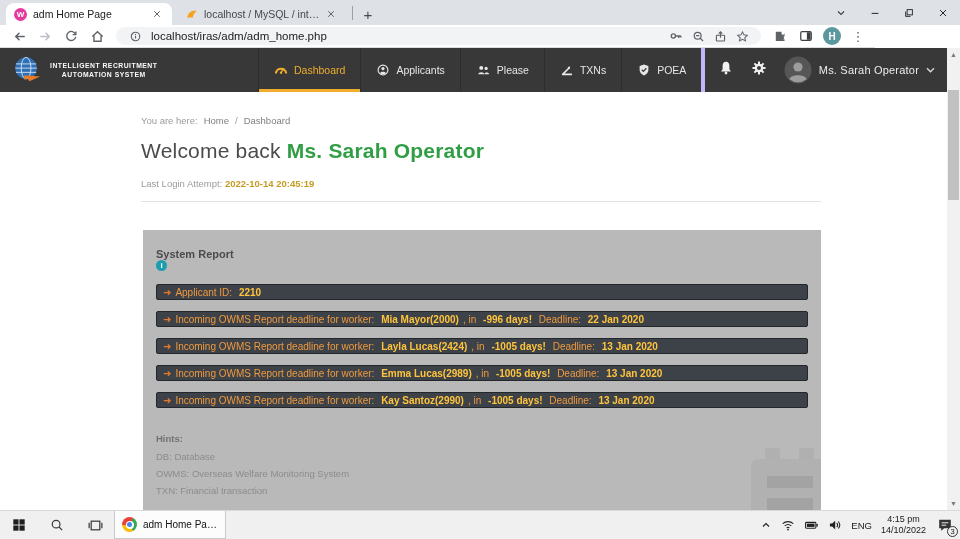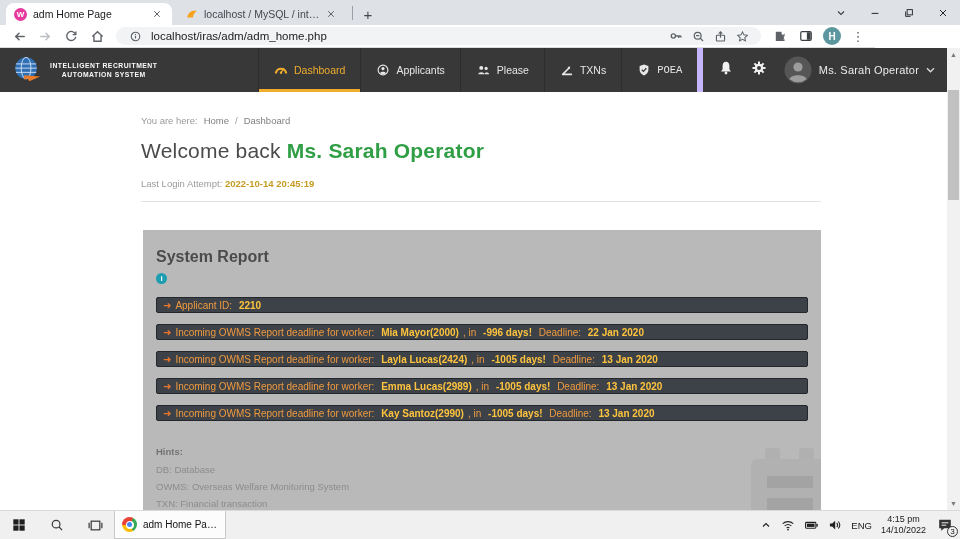--- a/index.html
+++ b/index.html
@@ -28,39 +28,39 @@
   .pill-ico { width:22px; height:18px; display:flex; align-items:center; justify-content:center; flex:0 0 auto; }
   .profile-h { width:18px; height:18px; border-radius:50%; background:#5c97a0; color:#fff; font-size:10px; font-weight:bold; display:flex; align-items:center; justify-content:center; }
   .dots { font-size:13px; color:#5f6368; font-family:"DejaVu Sans", sans-serif; }
 
   
   .site-nav { position:absolute; left:0; top:48px; width:947px; height:44px; background:#383838; }
   .logo { position:absolute; left:12px; top:0; height:44px; display:flex; align-items:center; gap:8px; }
   .logo-text { font-size:6.8px; font-weight:bold; letter-spacing:.5px; color:#fafafa; line-height:9px; text-align:center; }
   .menu { position:absolute; left:258px; top:0; height:44px; display:flex; }
   .nav-item { position:relative; height:44px; display:flex; align-items:center; gap:6px; padding:0 15px; font-size:10.5px; color:#e6e6e6; border-left:1px solid #2d2d2d; cursor:pointer; }
-  .nav-item:last-child { border-right:6px solid #c4b5fd;font-family:Liberation Mono, monospace; }
+  .nav-item:last-child { border-right:4px solid #c4b5fd; }
   .nav-item.active { color:#f0ad2d; }
   .nav-item.active::after { content:""; position:absolute; left:0; right:0; bottom:0; height:3px; background:#f0ad2d; }
   .nav-right { position:absolute; right:12px; top:0; height:44px; display:flex; align-items:center; gap:17px; }
   .user-chip { display:flex; align-items:center; gap:7px; }
   .user-name { font-size:11px; color:#ececec; letter-spacing:.2px; }
 
   
   .page { position:absolute; left:8px; top:92px; width:947px; height:484px; background:#fff; overflow:hidden;border-radius:30px; }
   .breadcrumb { position:absolute; left:133px; top:23px; font-size:9.5px; color:#9b9b9b; display:flex; gap:6px; }
   .breadcrumb .link { color:#7f7f7f; }
   .welcome { position:absolute; left:133px; top:47px; font-size:21px; color:#4b4b4b; font-weight:500; letter-spacing:.2px; }
   .welcome .name { color:#2f9e44; font-weight:bold; }
   .login-line { position:absolute; left:133px; top:86px; font-size:9.5px; color:#9b9b9b; }
   .login-line .val { color:#c59b22; font-weight:bold; }
   .divider { position:absolute; left:133px; top:109px; width:680px; border-top:1px solid #e2e2e2; }
 
   .panel { position:absolute; left:135px; top:138px; width:678px; height:280px; background:#b9b9b9; padding:18px 13px; overflow:hidden; }
-  .panel-title { font-size:16px; font-weight:bold; color:#4b4b4b; margin-bottom:7px; }
+  .panel-title { font-size:11px; font-weight:bold; color:#4b4b4b; }
   .notice { display:flex; align-items:center; gap:5px; font-size:10.5px; font-weight:bold; color:#565656; }
   .info-dot { width:11px; height:11px; border-radius:50%; background:#1d9db0; color:#fff; font-size:8px; font-weight:bold; display:flex; align-items:center; justify-content:center; flex:0 0 auto; font-style:normal; }
   .alert-list { margin-top:13px; }
   .alert-bar { height:16px; background:#3d4249; border:1px solid #23262b; border-radius:2px; margin-bottom:11px; padding:0 6px; font-size:10px; color:#f09a3e; display:flex; align-items:center; gap:4px; white-space:nowrap; overflow:hidden; }
   .alert-bar .seg { white-space:pre; }
   .alert-bar .seg.bold { color:#ffc43d; font-weight:bold; }
   .alert-arrow { color:#e8762d; font-family:"DejaVu Sans", sans-serif; font-size:10px; flex:0 0 auto; }
   .hints { margin-top:25px; }
   .hints-title { font-size:9.5px; font-weight:bold; color:#737373; margin-bottom:7px; }
   .hint-item { font-size:9.5px; color:#8c8c8c; margin-bottom:6px; }

